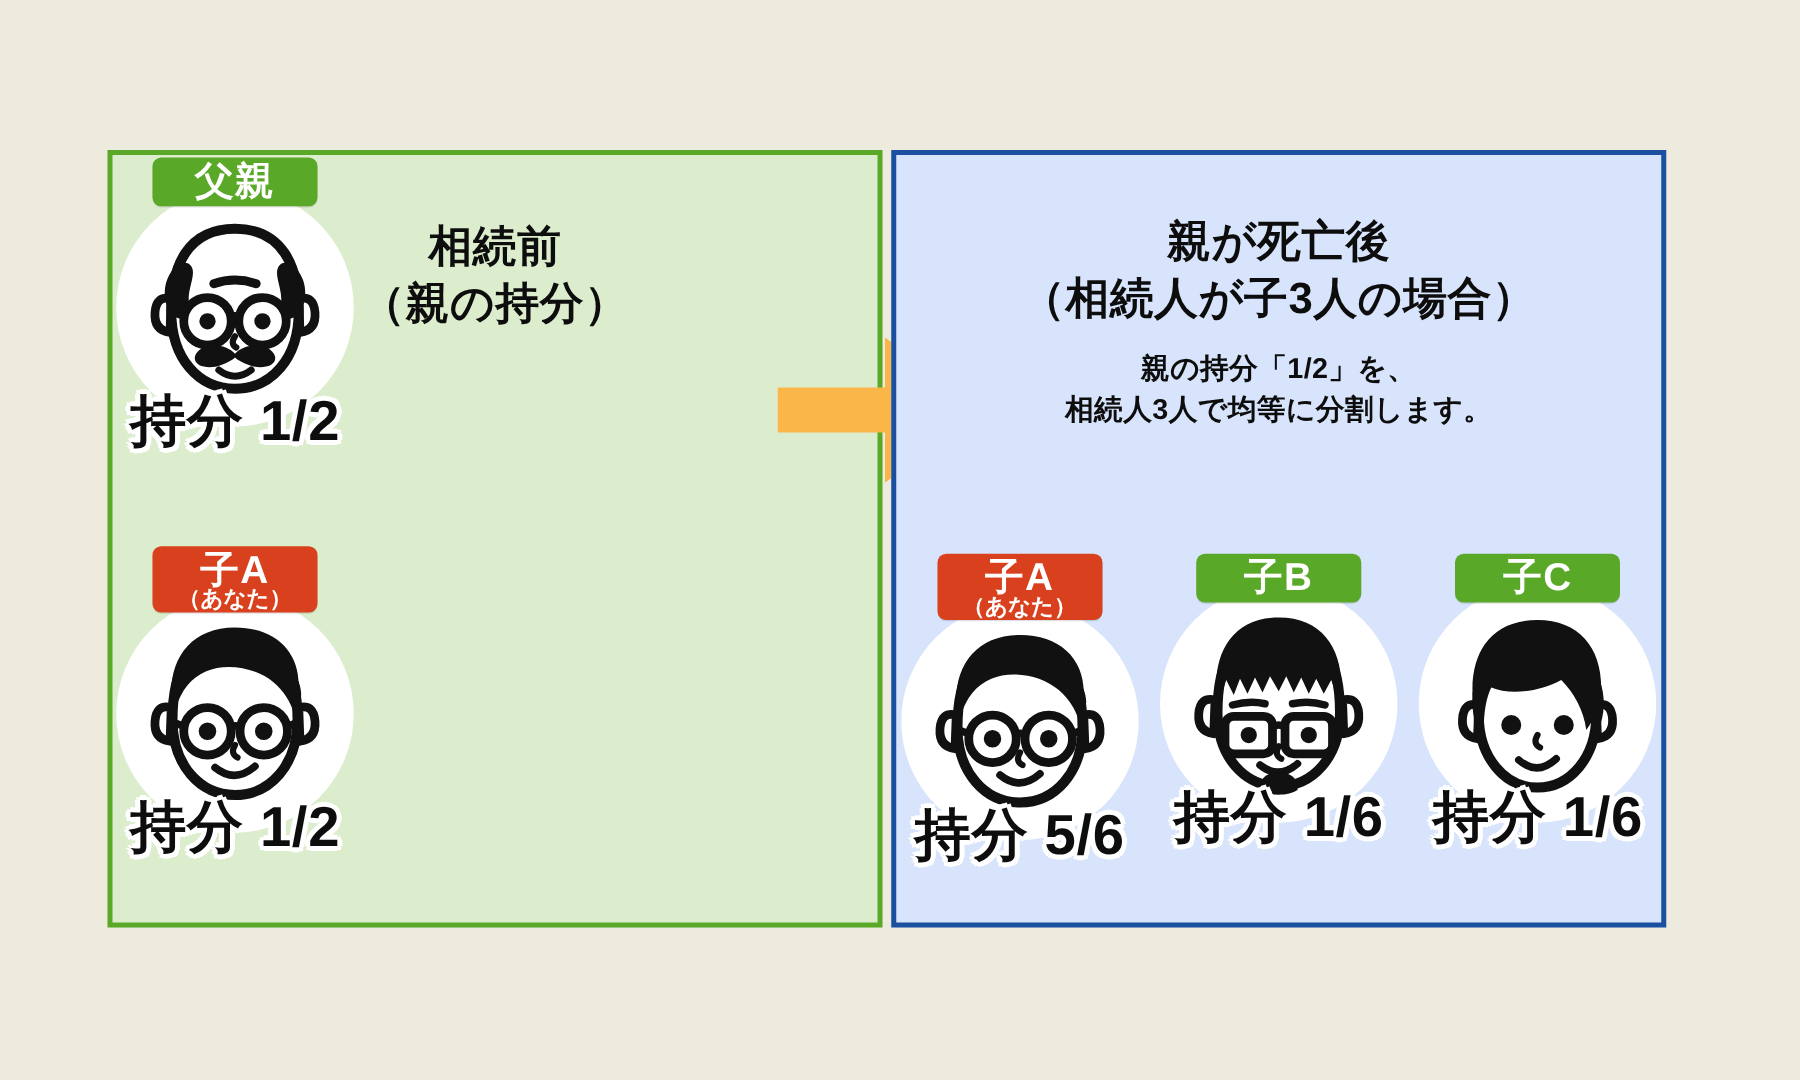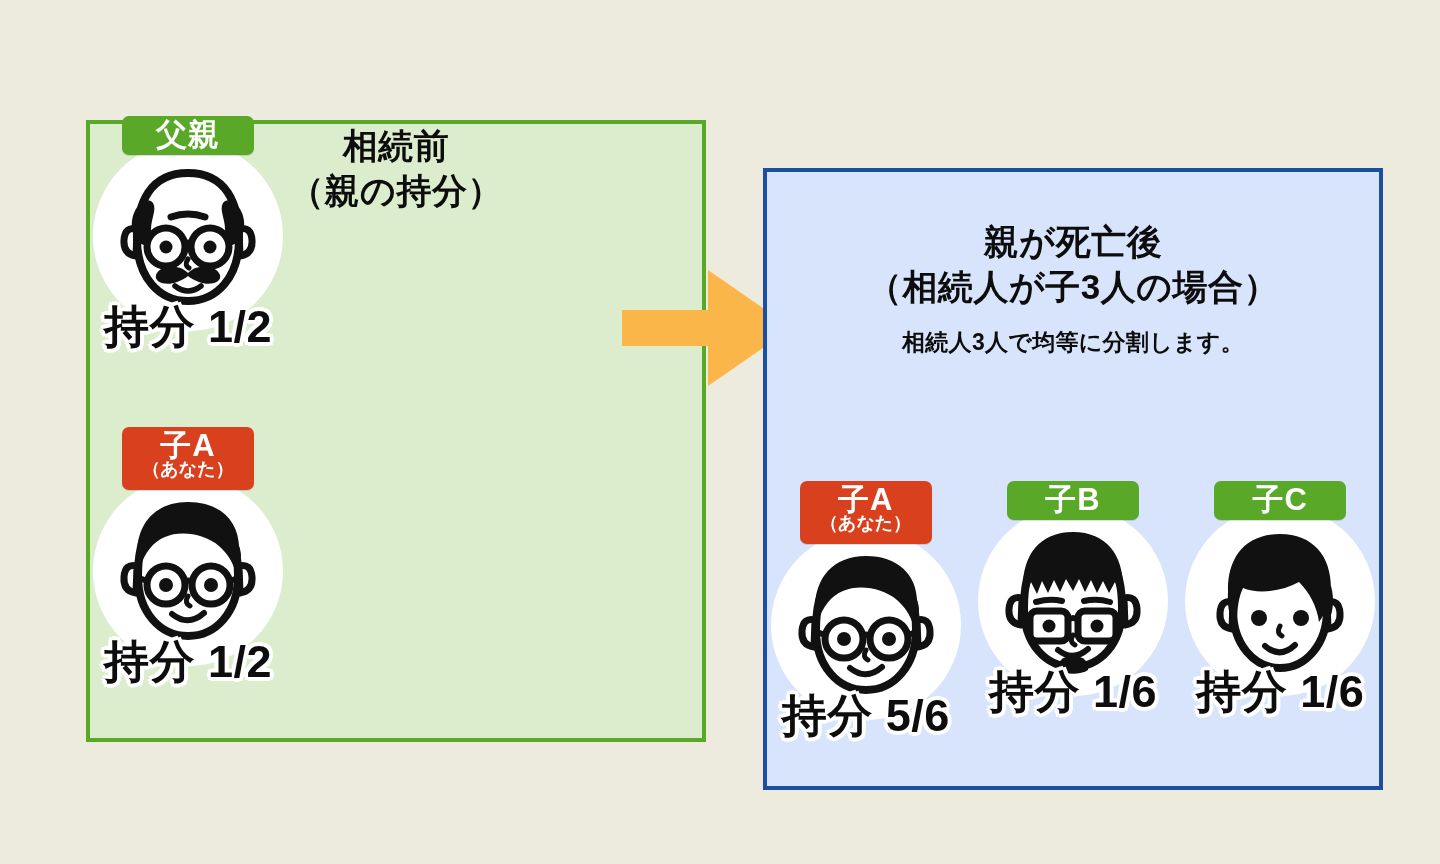--- a/index.html
+++ b/index.html
@@ -27,37 +27,37 @@
   }
   .panel-before {
     left: 86px;
     top: 120px;
     width: 620px;
     height: 622px;
     background: #dcedcd;
     border: 4px solid #5aa828;
   }
   .panel-after {
-    left: 763px;
+    left: 713px;
     top: 120px;
     width: 620px;
     height: 622px;
     background: #d7e4fb;
     border: 4px solid #1b4fa0;
-    margin-top: 48px;
   }
 
   .panel-title {
     text-align: center;
     font-weight: bold;
     color: #0d0d0d;
     line-height: 1.28;
     letter-spacing: 0.5px;
   }
   .panel-before .panel-title {
+    margin-top: 52px;
     font-size: 35px;
   }
   .panel-after .panel-title {
     margin-top: 48px;
     font-size: 35px;
   }
   .panel-title .line2 { display: block; }
 
   .panel-sub {
     margin-top: 16px;
@@ -124,21 +124,21 @@
     display: block;
     font-size: 31px;
     letter-spacing: 1px;
   }
   .badge-ruby {
     display: block;
     font-size: 18px;
     margin-top: -1px;
     letter-spacing: 0px;
   }
-  .badge-tall { padding-bottom: 12px; }
+  .badge-tall { padding-bottom: 2px; }
 
   .avatar-wrap {
     position: relative;
     width: 196px;
     height: 150px;
     margin-top: -14px;
     display: flex;
     justify-content: center;
   }
   .avatar-circle {
@@ -259,20 +259,21 @@
   </svg>
 
   <div class="panel panel-after">
 
     <div class="panel-title">
       <span>親が死亡後</span>
       <span class="line2">（相続人が子3人の場合）</span>
     </div>
 
     <div class="panel-sub">
+      <span>親の持分「1/2」を、</span>
       <span>相続人3人で均等に分割します。</span>
     </div>
 
     <div class="people people-after">
 
       <div class="person person-after">
         <div class="badge badge-red badge-tall">
           <span class="badge-main">子A</span>
           <span class="badge-ruby">（あなた）</span>
         </div>

